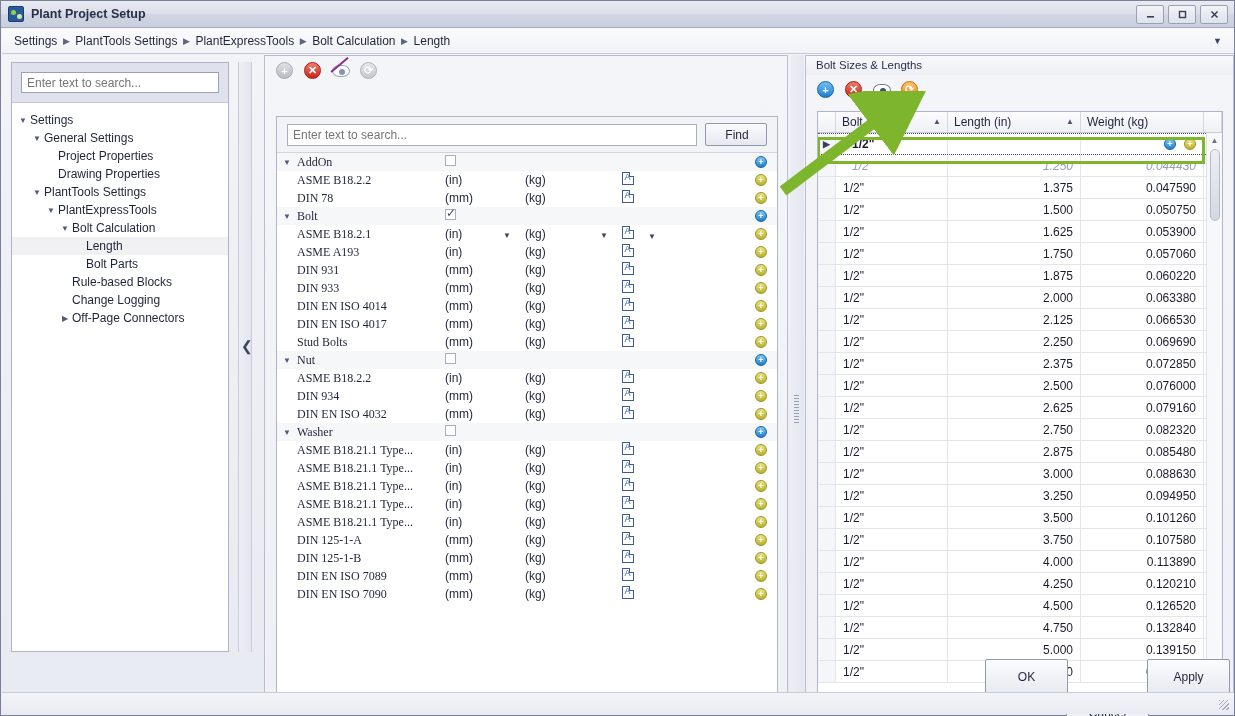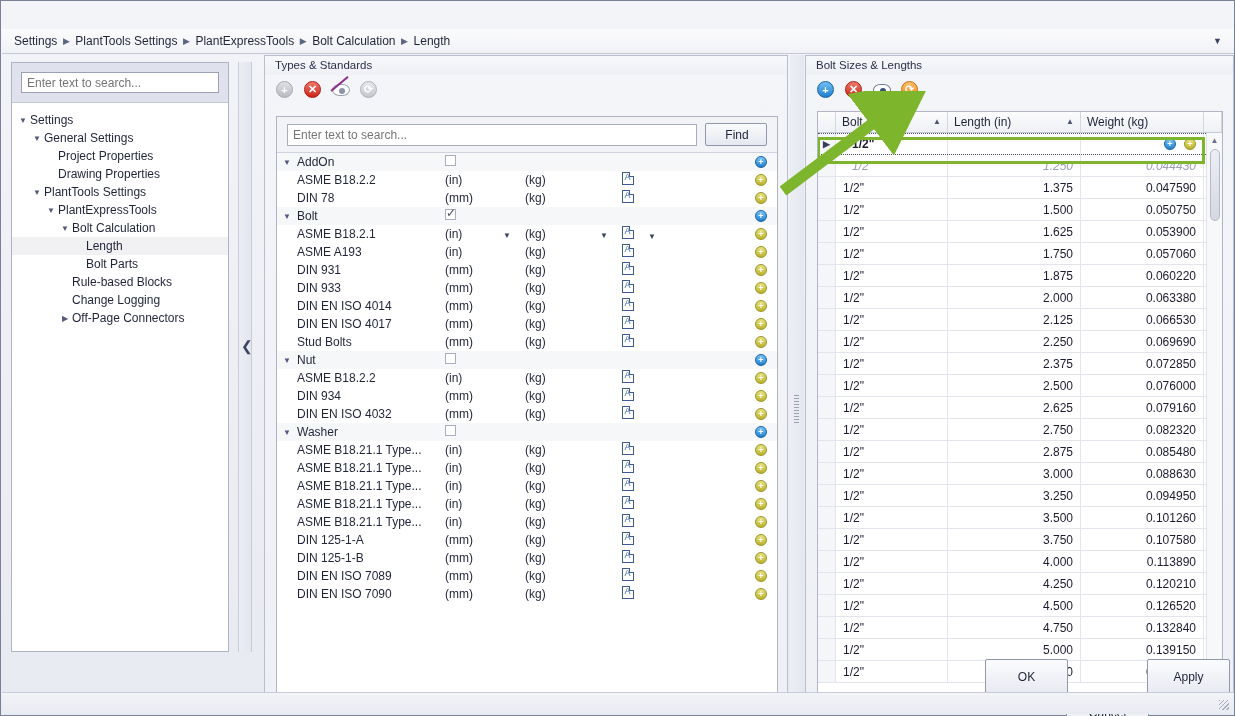--- a/index.html
+++ b/index.html
@@ -149,21 +149,21 @@
     font-family:"Liberation Sans",sans-serif;
     padding-left:8px;
   }
   .rows{ position:relative; }
   .row{
     height:18px; display:flex; align-items:center; font-size:12px; color:#1f2438;
     position:relative;
   }
   .row.group{ background:#f6f7f9; }
   .row .g-arrow{ width:20px; text-align:center; font-size:8px; color:#51587a; }
-  .row .r-name{ width:148px; }
+  .row .r-name{ width:148px;font-family:Liberation Serif, serif; }
   .row.group .r-name{ font-size:12px; }
   .row .r-unit1{ width:58px; }
   .row .r-unit2{ width:75px; }
   .row .r-doc{ width:70px; }
   .cb{
     width:11px;height:11px;border:1px solid #a9adbe;background:#fff;
     display:inline-block; position:relative;
   }
   .cb.checked::after{
     content:"✓"; position:absolute; left:0px; top:-4px; font-size:12px; color:#49505f;
@@ -269,20 +269,41 @@
     position:absolute; right:5px; bottom:4px; width:10px; height:10px;
     background-image:
       repeating-linear-gradient(135deg,#a8adbe 0 1px, transparent 1px 3px);
   }
 </style>
 </head>
 <body>
 
 <div class="window">
 
+  <div class="titlebar">
+    <div class="app-icon"></div>
+    <div class="title-text">Plant Project Setup</div>
+    <div class="win-buttons">
+      <div class="win-btn">
+        <svg width="11" height="11" viewBox="0 0 11 11">
+            <rect x="2" y="7" width="7" height="1.6" fill="#3a3f55"></rect>
+          </svg>
+      </div>
+      <div class="win-btn">
+        <svg width="11" height="11" viewBox="0 0 11 11">
+            <rect x="2.5" y="2.5" width="6" height="6" fill="none" stroke="#3a3f55" stroke-width="1.4"></rect>
+          </svg>
+      </div>
+      <div class="win-btn close">
+        <svg width="11" height="11" viewBox="0 0 11 11">
+            <path d="M2.5 2.5 L8.5 8.5 M8.5 2.5 L2.5 8.5" stroke="#3a3f55" stroke-width="1.5"></path>
+          </svg>
+      </div>
+    </div>
+  </div>
 
   <div class="breadcrumb">
     <span class="crumb">Settings</span>
     <span class="crumb-sep">▶</span>
     <span class="crumb">PlantTools Settings</span>
     <span class="crumb-sep">▶</span>
     <span class="crumb">PlantExpressTools</span>
     <span class="crumb-sep">▶</span>
     <span class="crumb">Bolt Calculation</span>
     <span class="crumb-sep">▶</span>
@@ -346,21 +367,20 @@
             <span>Off-Page Connectors</span>
           </div>
         </div>
     </div>
 
     <div class="splitter-left">
       <div class="chev">❮</div>
     </div>
 
     <div class="mid-panel">
-      <div class="panel-caption">Types &amp; Standards</div>
       <div class="panel-toolbar">
         <div class="tb-icon">
           <div class="circ plus-disabled">+</div>
         </div>
         <div class="tb-icon">
           <div class="circ x-red">✕</div>
         </div>
         <div class="tb-icon" style="padding-top:3px;">
           <div class="eye disabled"></div>
           <div class="eye-slash"></div>

